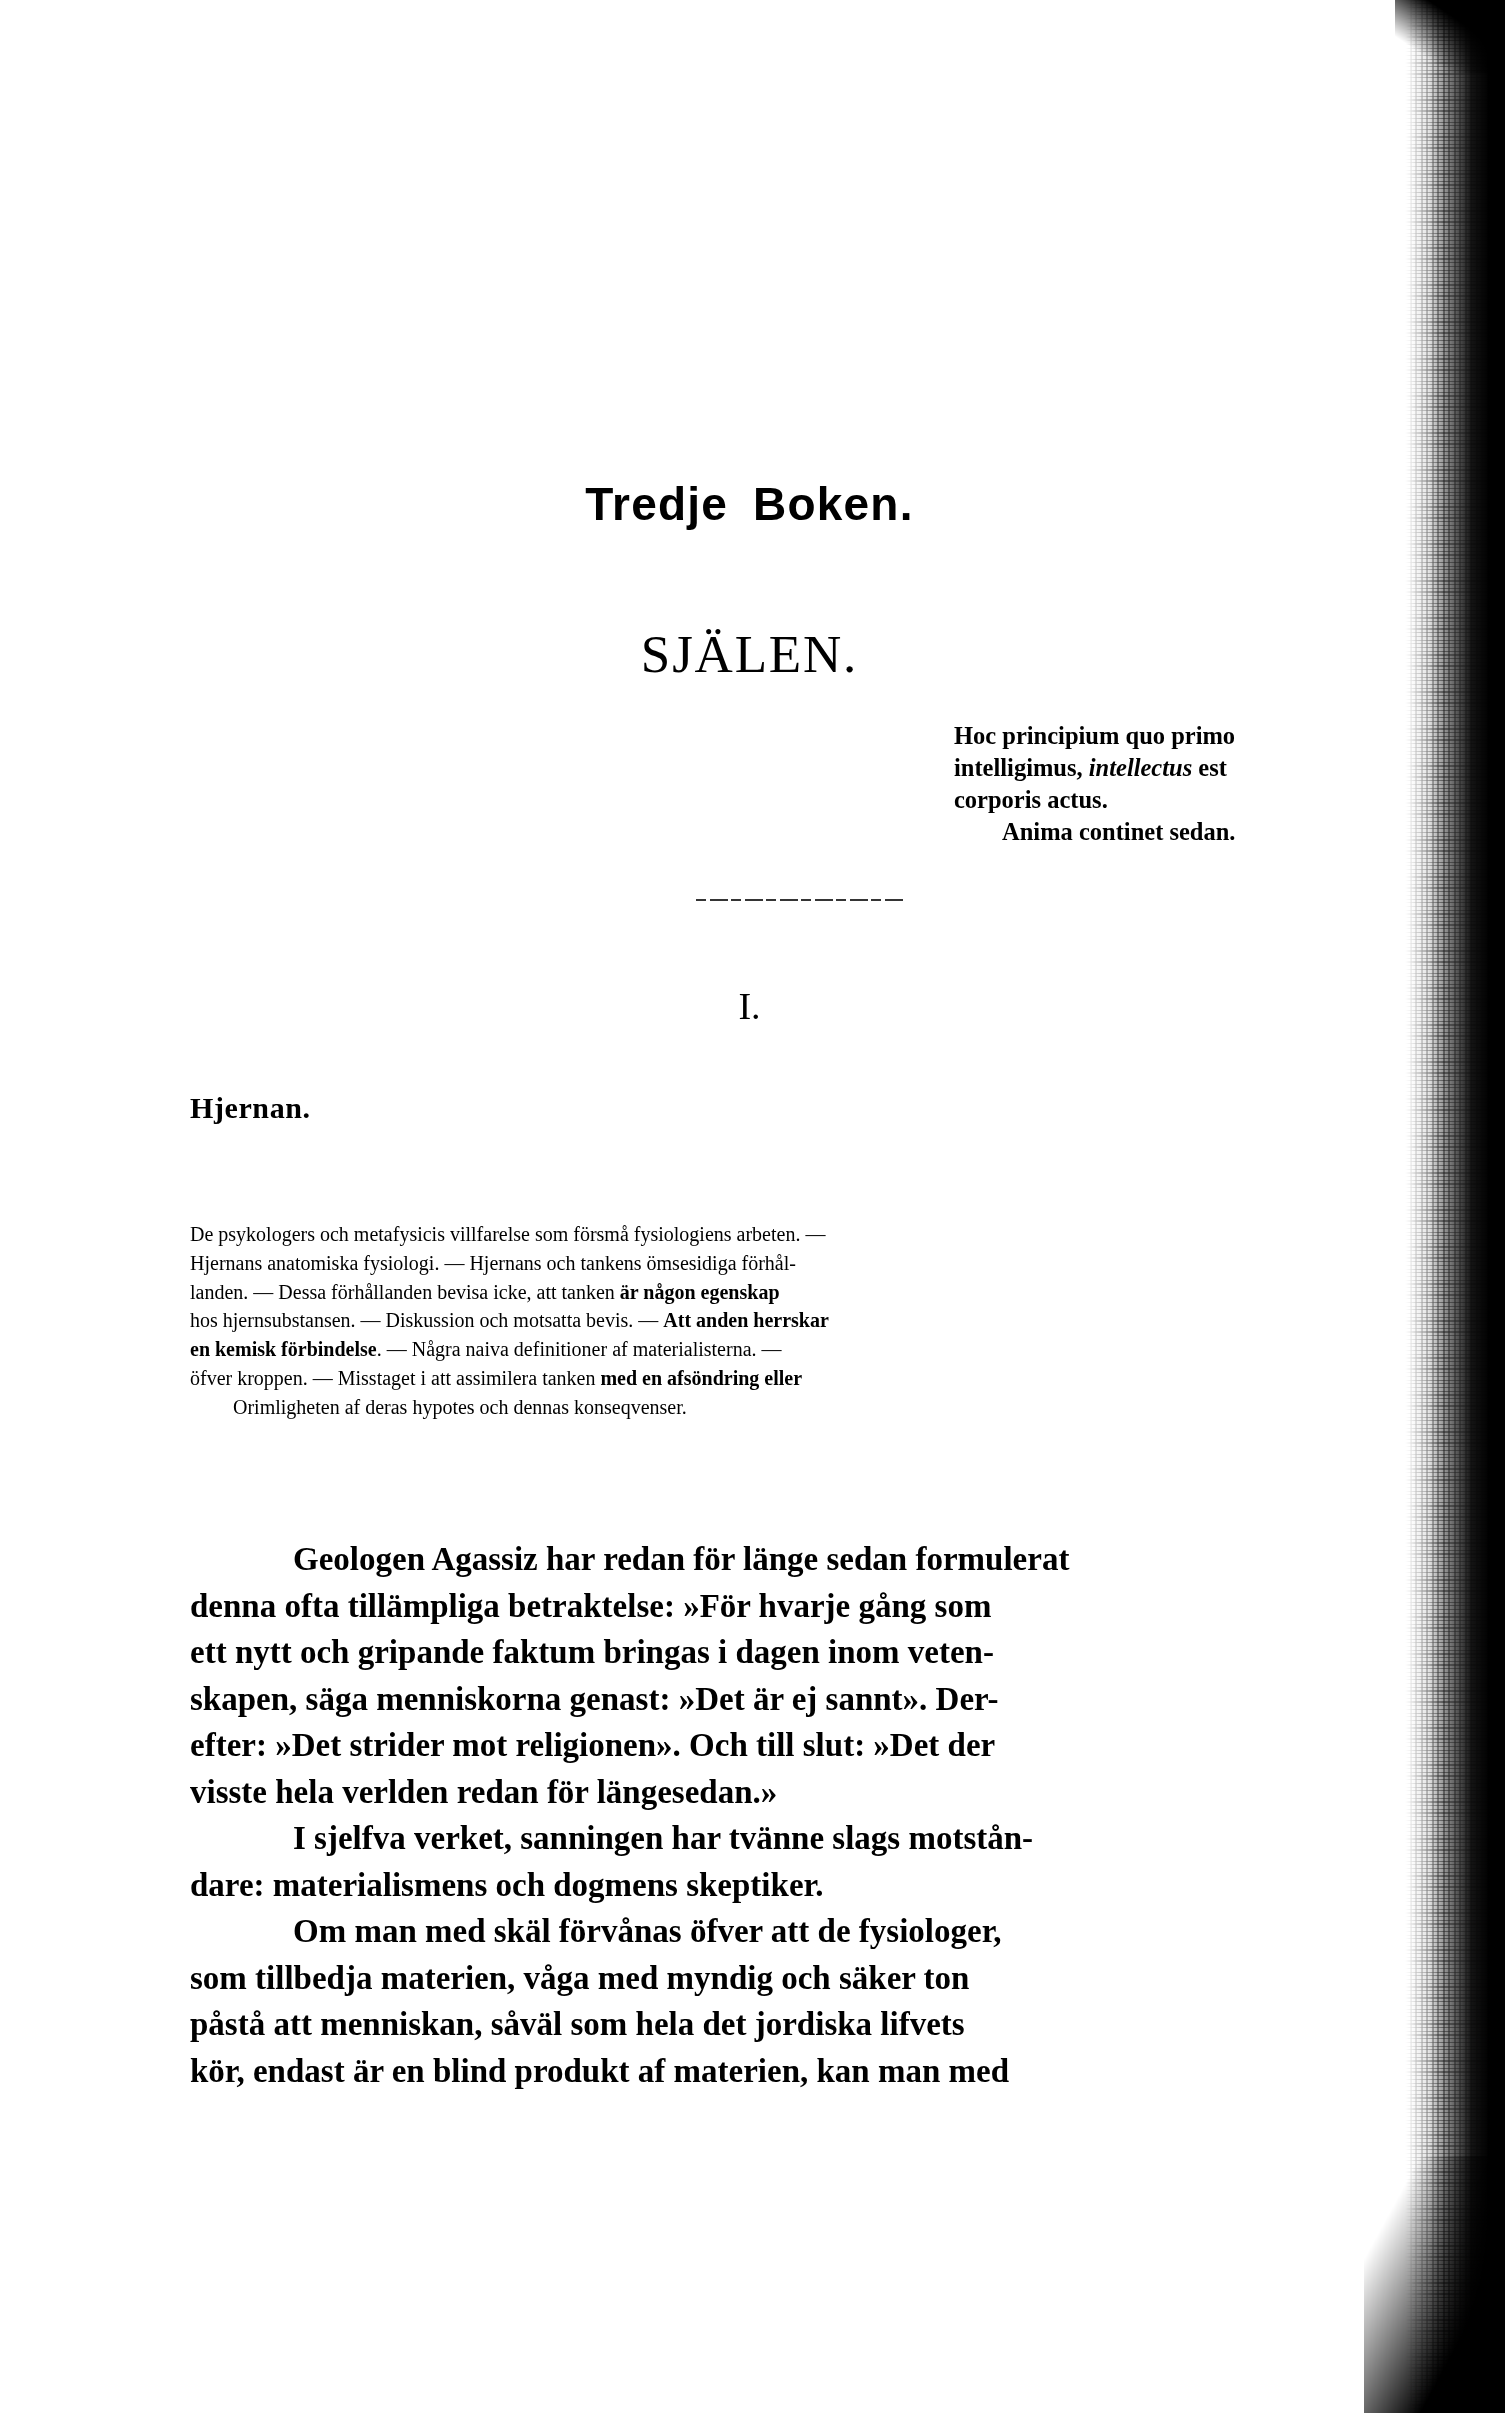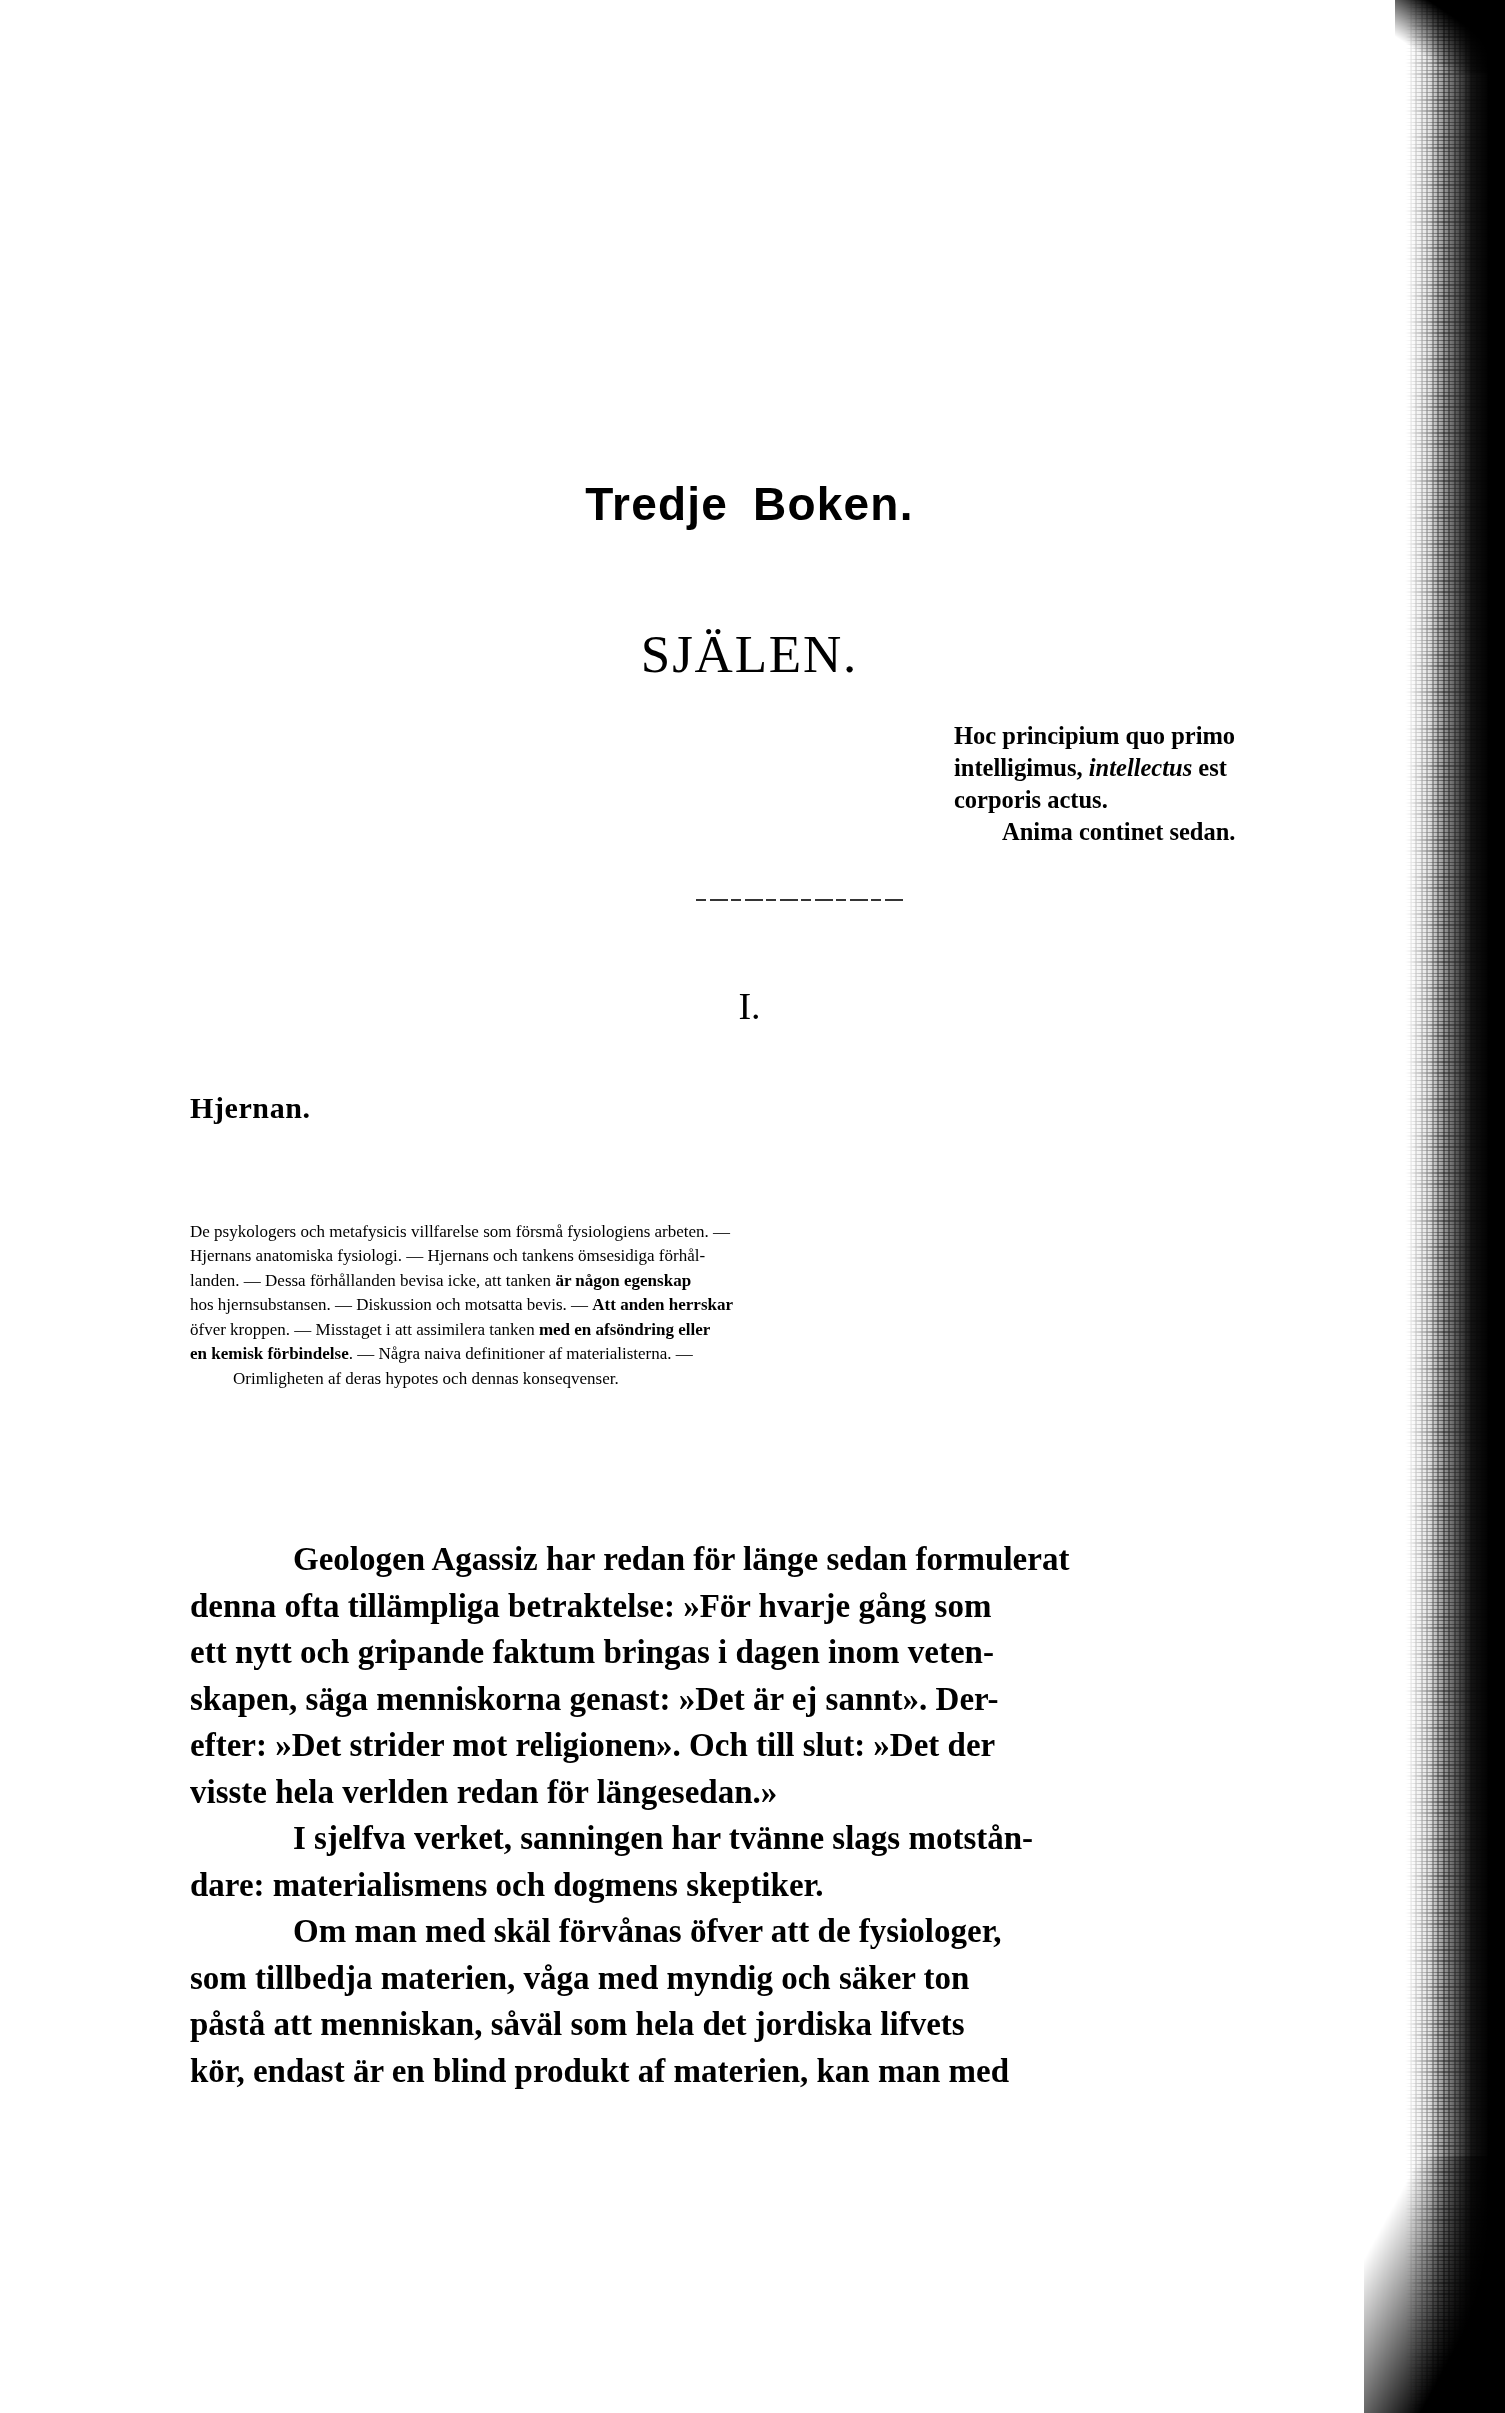--- a/index.html
+++ b/index.html
@@ -156,21 +156,21 @@
     font-weight: bold;
     letter-spacing: 0.6px;
   }
 
   
   .argument {
     position: absolute;
     top: 1220px;
     left: 190px;
     width: 1244px;
-    font-size: 17px;
+    font-size: 20px;
     line-height: 1.44;
     text-align: justify;
   }
   .argument .ln {
     display: block;
     white-space: nowrap;
   }
   .argument .sb { font-weight: bold; }
   .argument .ln-2, .argument .ln-3, .argument .ln-4,
   .argument .ln-5, .argument .ln-6 { text-indent: 0; }
@@ -223,22 +223,22 @@
 
   <div class="chapter-number">I.</div>
 
   <div class="chapter-title">Hjernan.</div>
 
   <div class="argument">
     <span class="ln ln-1">De psykologers och metafysicis villfarelse som försmå fysiologiens arbeten. —</span>
     <span class="ln ln-2">Hjernans anatomiska fysiologi. — Hjernans och tankens ömsesidiga förhål-</span>
     <span class="ln ln-3"><span>landen. — Dessa förhållanden bevisa icke, att tanken </span><span class="sb">är någon egenskap</span></span>
     <span class="ln ln-4"><span>hos hjernsubstansen. — Diskussion och motsatta bevis. — </span><span class="sb">Att anden herrskar</span></span>
+    <span class="ln ln-6"><span class="sb">en kemisk förbindelse</span><span>. — Några naiva definitioner af materialisterna. —</span></span>
     <span class="ln ln-5"><span>öfver kroppen. — Misstaget i att assimilera tanken </span><span class="sb">med en afsöndring eller</span></span>
-    <span class="ln ln-6"><span class="sb">en kemisk förbindelse</span><span>. — Några naiva definitioner af materialisterna. —</span></span>
     <span class="ln ln-7">Orimligheten af deras hypotes och dennas konseqvenser.</span>
   </div>
 
   <div class="body-text">
     <p>
       <span class="line indent">Geologen Agassiz har redan för länge sedan formulerat</span>
       <span class="line">denna ofta tillämpliga betraktelse: »För hvarje gång som</span>
       <span class="line">ett nytt och gripande faktum bringas i dagen inom veten-</span>
       <span class="line">skapen, säga menniskorna genast: »Det är ej sannt». Der-</span>
       <span class="line">efter: »Det strider mot religionen». Och till slut: »Det der</span>

